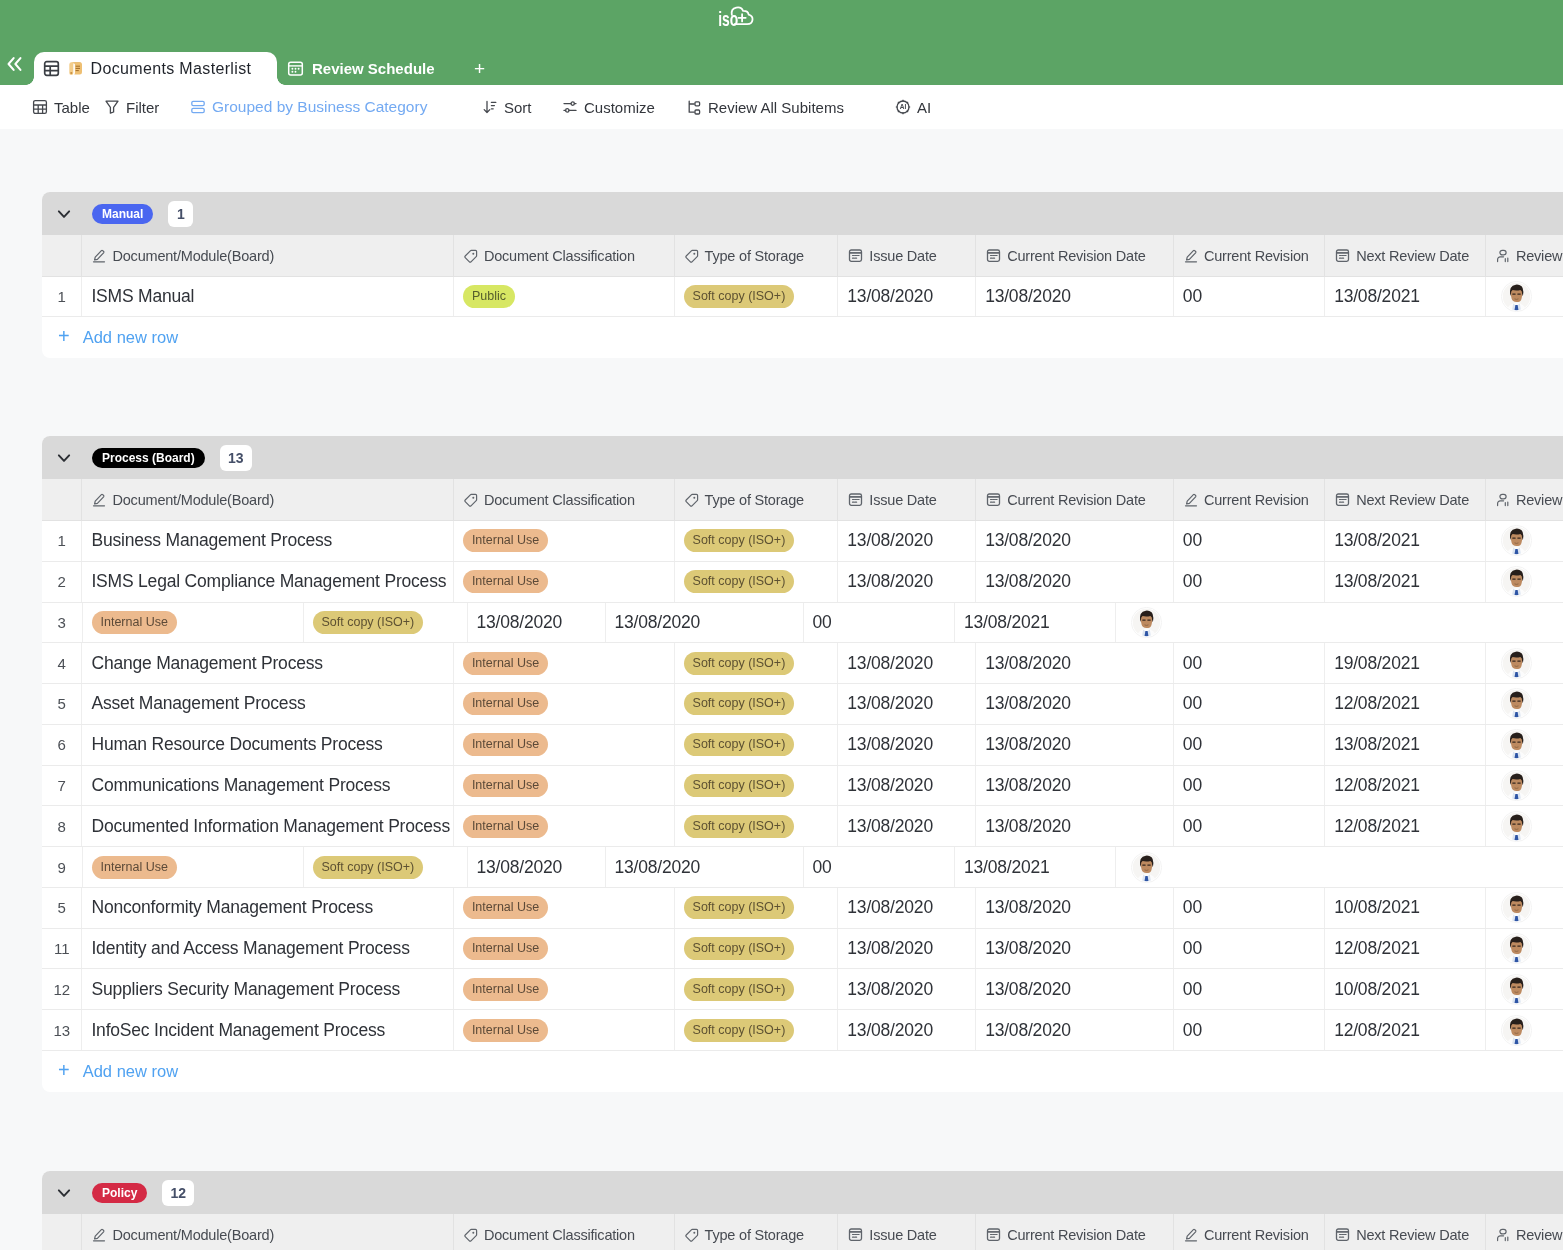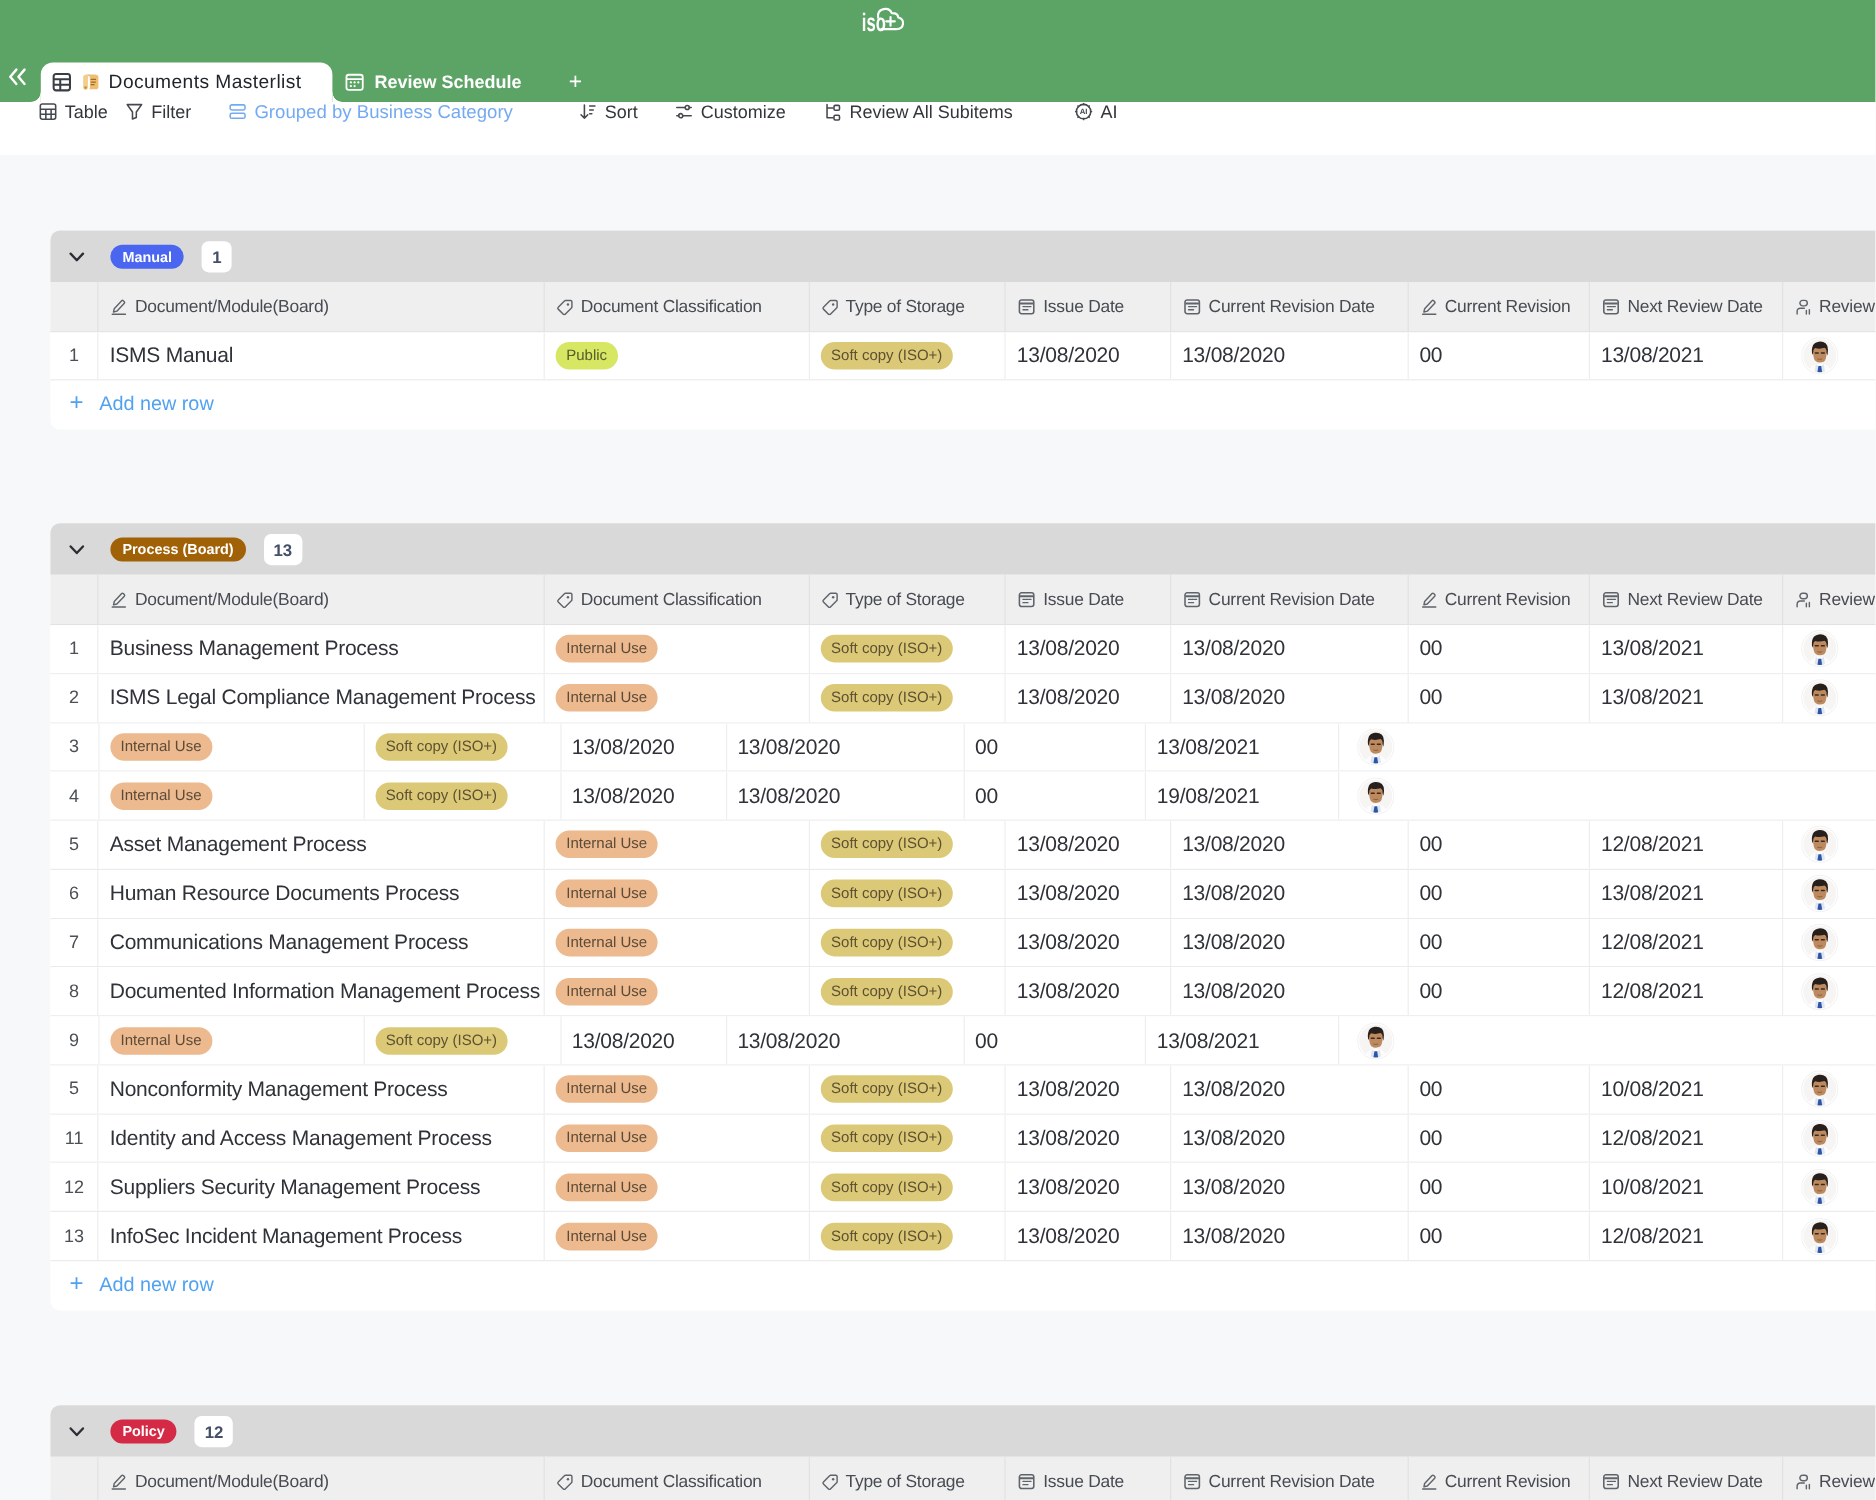--- a/index.html
+++ b/index.html
@@ -8,21 +8,21 @@
 .logo { position:absolute; left:712px; top:2px; }
 .chevL { position:absolute; left:6px; top:56px; }
 .tab-active { position:absolute; left:33.5px; top:52px; width:243px; height:33px; background:#ffffff; border-radius:10px 10px 0 0; display:flex; align-items:center; padding-left:9px; gap:7px; }
 .tab-active::before { content:""; position:absolute; left:-8px; bottom:0; width:8px; height:8px; background:radial-gradient(circle 8px at 0 0, rgba(0,0,0,0) 0 7.5px, #ffffff 8px); }
 .tab-active::after { content:""; position:absolute; right:-8px; bottom:0; width:8px; height:8px; background:radial-gradient(circle 8px at 8px 0, rgba(0,0,0,0) 0 7.5px, #ffffff 8px); }
 .tab-label { font-size:16px; letter-spacing:0.35px; color:#1f232a; font-weight:500; }
 .tab2 { position:absolute; left:287px; top:52px; height:33px; display:flex; align-items:center; gap:8px; }
 .tab2 .tl { color:#ffffff; font-size:15px; font-weight:600; }
 .tabplus { position:absolute; left:474px; top:52px; height:33px; display:flex; align-items:center; color:#ffffff; font-size:19px; font-weight:400; }
 .toolbar { position:absolute; left:0; top:85px; width:1563px; height:44px; background:#ffffff; }
-.titem { position:absolute; top:0; height:44px; display:flex; gap:6px; font-size:14px; }
+.titem { position:absolute; top:0; height:44px; display:flex; align-items:center; gap:6px; font-size:14px; }
 .gblock { position:absolute; left:42px; width:1521px; background:#ffffff; border-radius:8px 0 0 8px; }
 .gband { height:43px; background:#d9d9d9; border-radius:8px 0 0 0; display:flex; align-items:center; }
 .chev { margin-left:14px; }
 .gpill { margin-left:20px; height:20px; line-height:20px; padding:0 10px; border-radius:10px; color:#ffffff; font-size:12px; font-weight:bold; }
 .gcount { margin-left:15px; height:26px; line-height:26px; background:#ffffff; border-radius:6px; text-align:center; font-size:14px; font-weight:bold; color:#454f68; }
 .ghead { height:42px; background:#efefef; display:flex; border-bottom:1px solid #e2e2e2; }
 .hc { height:100%; display:flex; align-items:center; gap:6px; padding-left:10px; border-right:1px solid #e2e2e2; }
 .hc:last-child { border-right:none; }
 .hl { font-size:14.5px; color:#474b52; white-space:nowrap; letter-spacing:-0.2px; }
 .drow { display:flex; border-bottom:1px solid #ebebeb; background:#ffffff; }
@@ -245,21 +245,21 @@
     <div class="addrow">
       <span class="plus">+</span>
       <span>Add new row</span>
     </div>
   </div>
 <div class="gblock" style="top:436px">
     <div class="gband">
       <svg class="chev" width="16" height="16" viewBox="0 0 14 14">
         <path d="M2.5 4.7 L7 9.5 L11.5 4.7" fill="none" stroke="#2b2e33" stroke-width="1.7" stroke-linecap="round" stroke-linejoin="round"></path>
       </svg>
-      <span class="gpill" style="background:#a16207">Process (Board)</span>
+      <span class="gpill" style="background:#000000">Process (Board)</span>
       <span class="gcount" style="width:32px">13</span>
     </div>
     <div class="ghead">
       <div class="hc" style="width:40.5px"></div>
       <div class="hc" style="width:372px">
         <svg class="ci" width="14" height="14" viewBox="0 0 14 14">
           <path d="M1.5 12.8h11" stroke="#5f646b" stroke-width="1.2" fill="none" stroke-linecap="round"></path>
           <path d="M3.2 8.2 L9.4 1.6 Q10 1 10.7 1.6 L11.6 2.5 Q12.2 3.1 11.6 3.8 L5.4 10.3 L2.6 11 Z" fill="none" stroke="#5f646b" stroke-width="1.2" stroke-linejoin="round"></path>
         </svg>
         <span class="hl">Document/Module(Board)</span>
@@ -448,20 +448,23 @@
             <path d="M11.4 12.7h2.3 M16.3 12.7h2.3" stroke="#38291f" stroke-width="1.2" stroke-linecap="round"></path>
             <path d="M13.1 17.3 Q15 18.3 16.9 17.3" stroke="#8d6544" stroke-width="0.9" fill="none"></path>
           </g>
           <circle cx="15" cy="15" r="14" fill="none" stroke="#ffffff" stroke-width="1.4"></circle>
           <circle cx="15" cy="15" r="14.6" fill="none" stroke="#f0f0f0" stroke-width="0.8"></circle>
         </svg>
       </div>
     </div>
     <div class="drow" style="height:40.77px">
       <div class="dc num" style="width:40.5px">4</div>
+      <div class="dc" style="width:372px">
+        <span class="dt">Change Management Process</span>
+      </div>
       <div class="dc" style="width:221px">
         <span class="bdg" style="background:#ecba8e;color:#5c4a38">Internal Use</span>
       </div>
       <div class="dc" style="width:164px">
         <span class="bdg" style="background:#dcc977;color:#5d5132">Soft copy (ISO+)</span>
       </div>
       <div class="dc" style="width:138px">
         <span class="dt">13/08/2020</span>
       </div>
       <div class="dc" style="width:198px">

